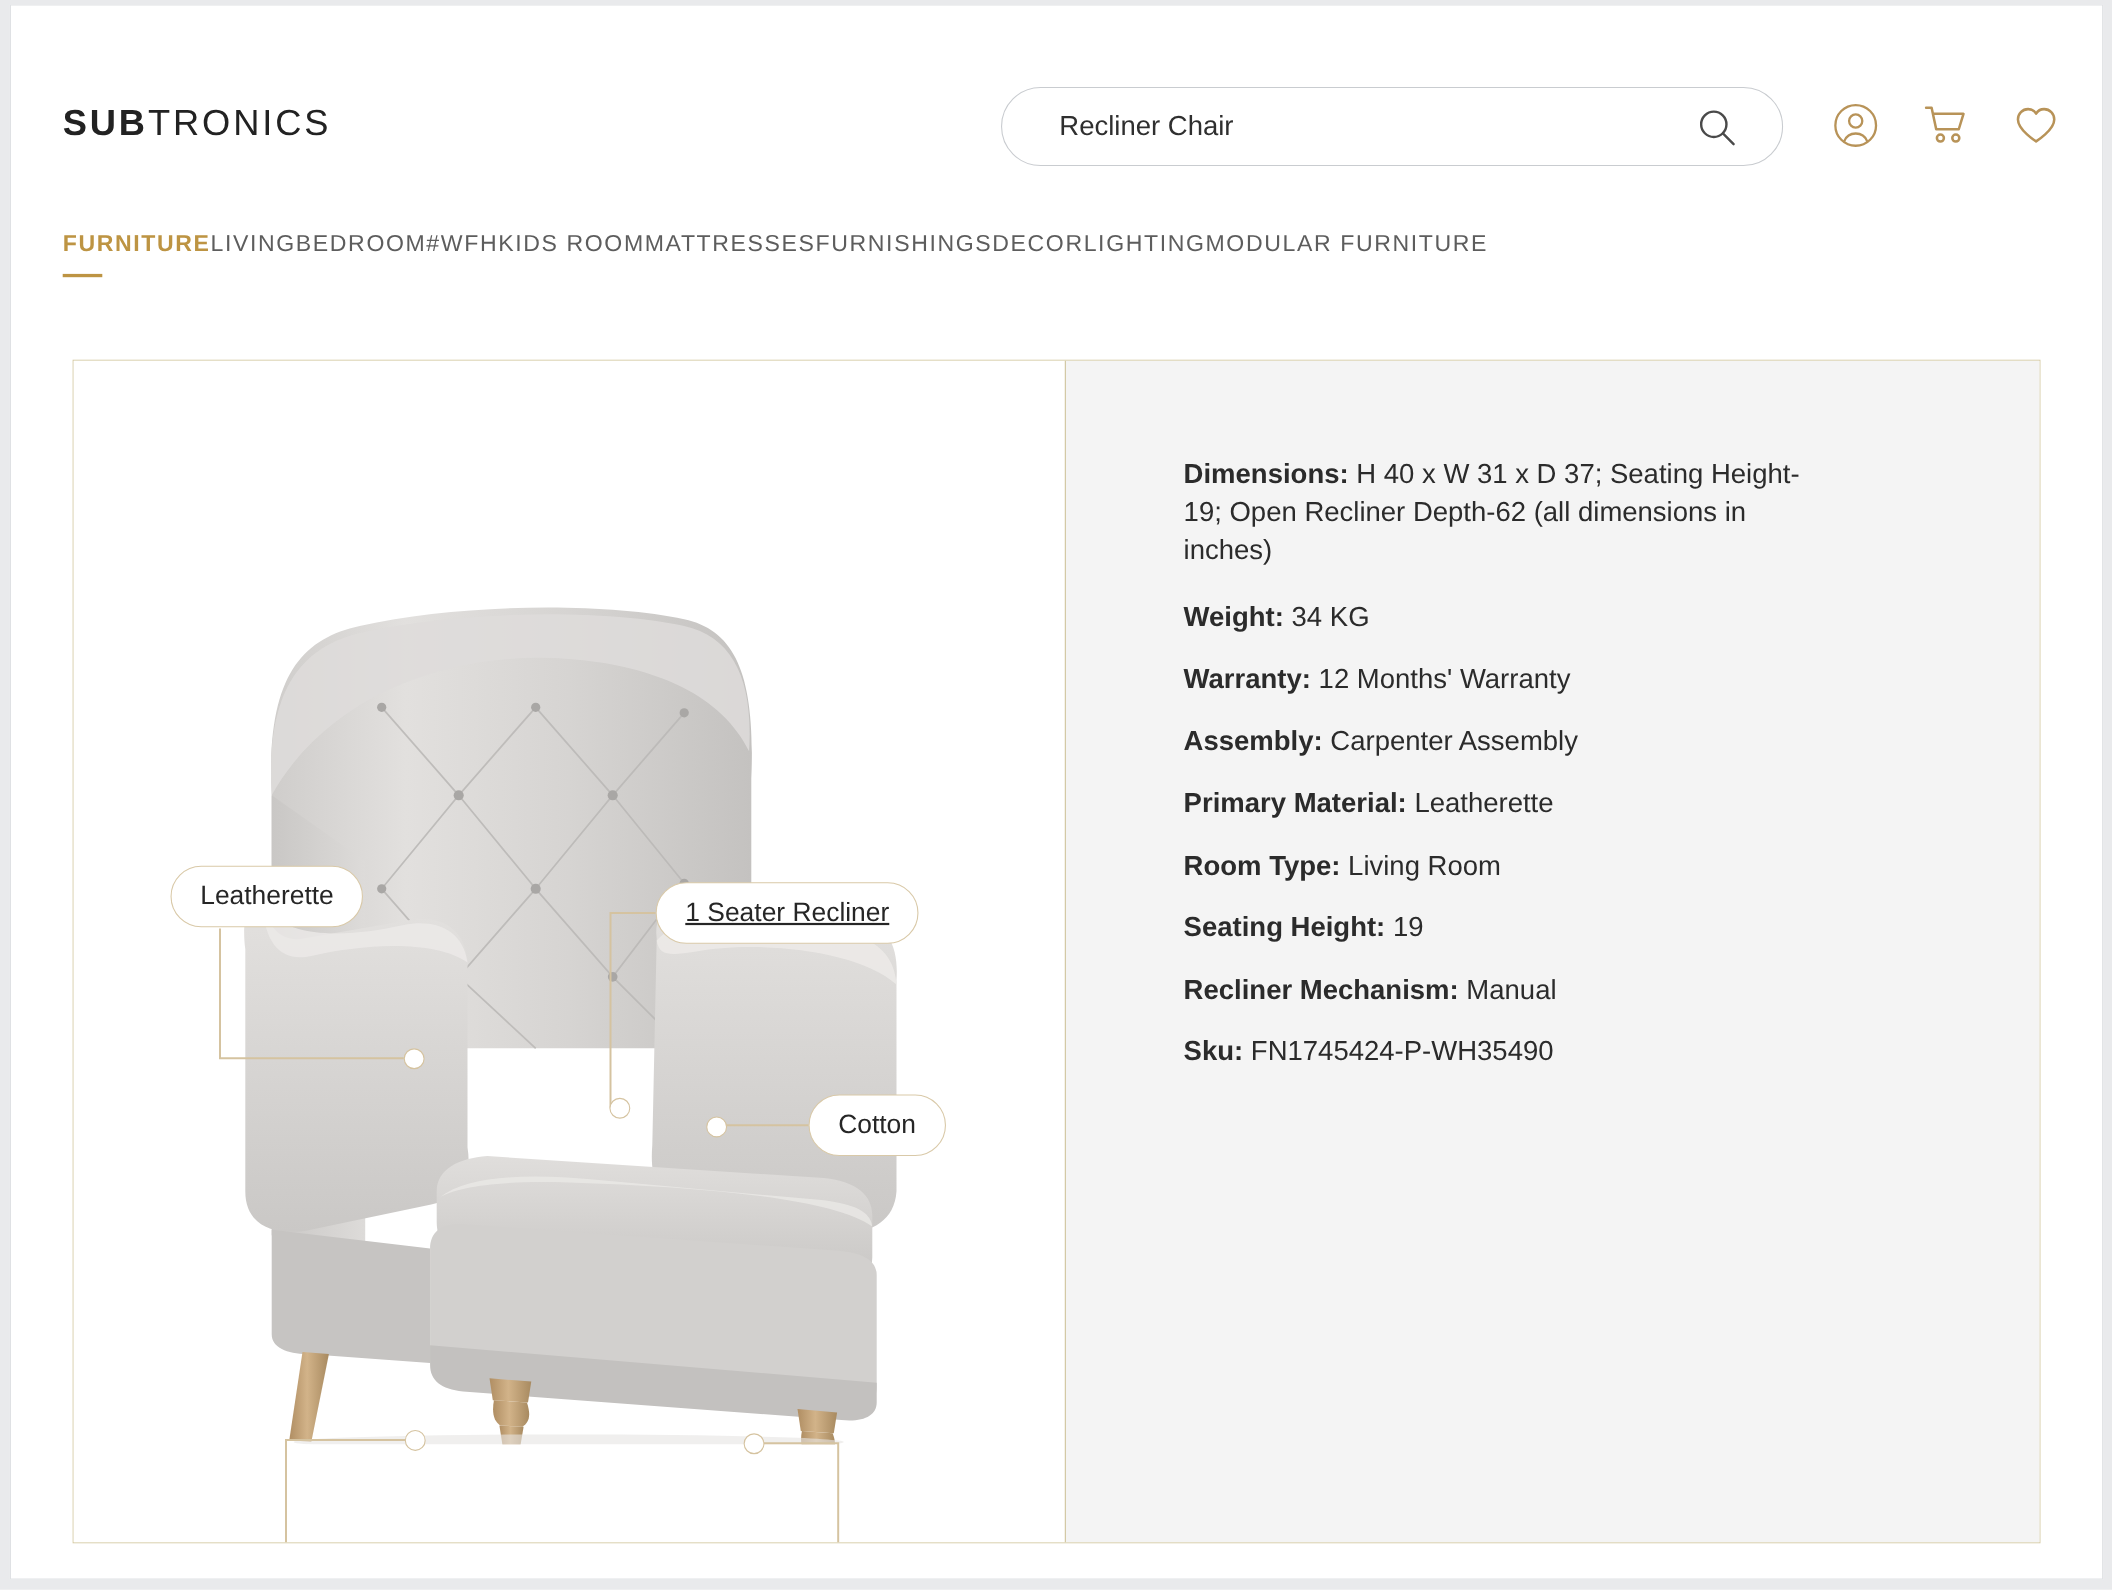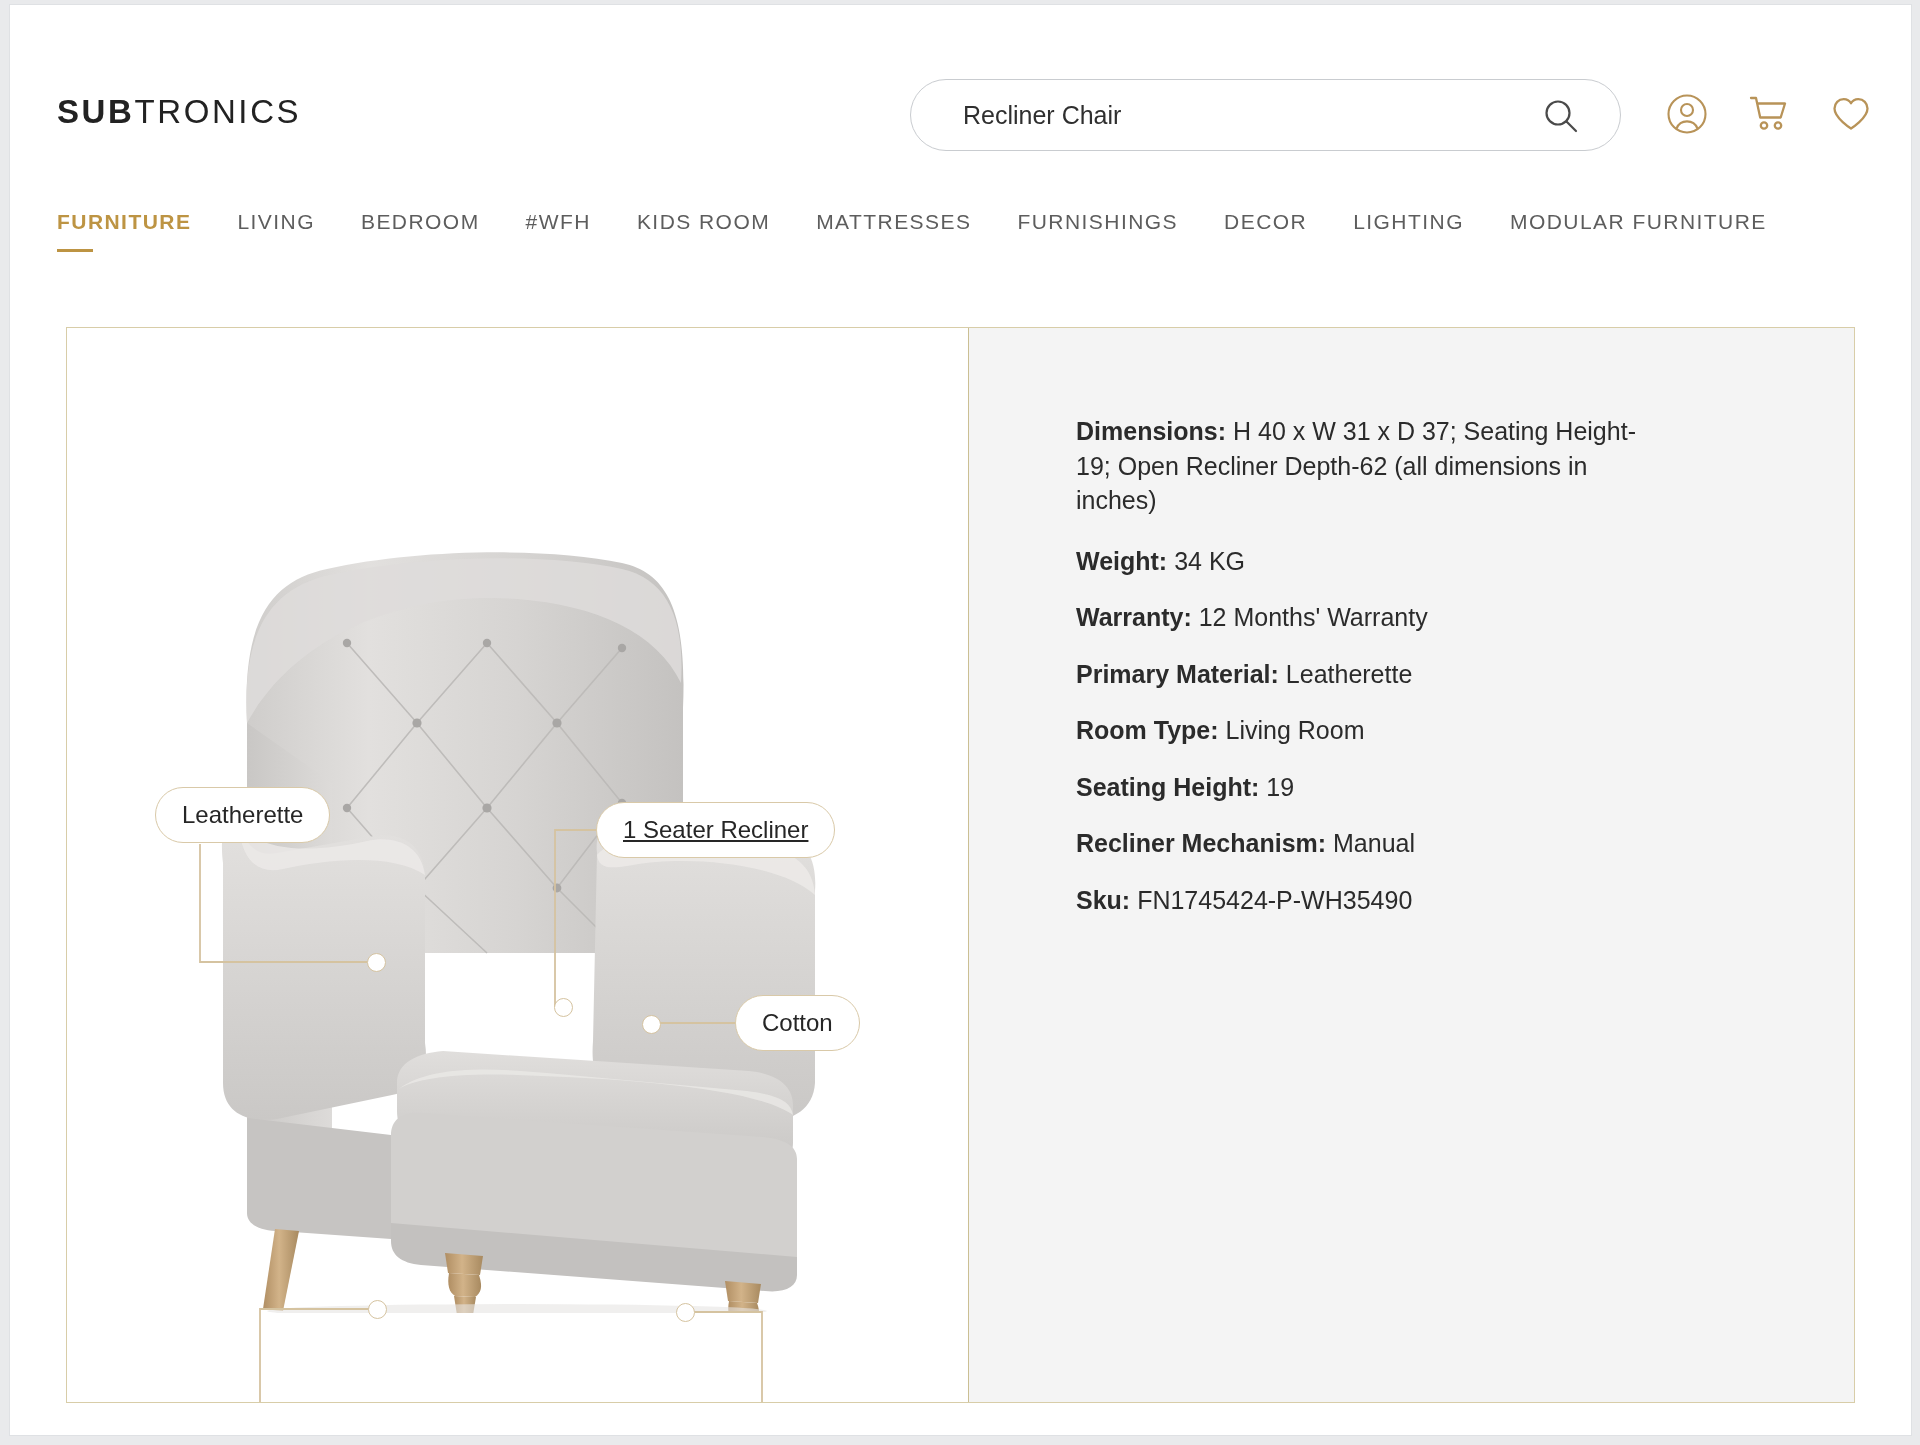--- a/index.html
+++ b/index.html
@@ -93,21 +93,20 @@
     top: 205px;
     width: 1901px;
     height: 74px;
   }
   .nav-list {
     position: absolute;
     left: 47px;
     top: 0;
     display: flex;
     align-items: flex-start;
-    gap: 46px;
     list-style: none;
   }
   .nav-item {
     font-size: 21px;
     letter-spacing: 1.45px;
     color: #5d5d5d;
     white-space: nowrap;
     cursor: pointer;
     padding-bottom: 10px;
     position: relative;
@@ -413,20 +412,24 @@
         </p>
         <p class="spec-row">
           <span class="spec-label">Weight:</span>
           <span class="spec-value">34 KG</span>
         </p>
         <p class="spec-row">
           <span class="spec-label">Warranty:</span>
           <span class="spec-value">12 Months' Warranty</span>
         </p>
         <p class="spec-row">
+          <span class="spec-label">Assembly:</span>
+          <span class="spec-value">Carpenter Assembly</span>
+        </p>
+        <p class="spec-row">
           <span class="spec-label">Primary Material:</span>
           <span class="spec-value">Leatherette</span>
         </p>
         <p class="spec-row">
           <span class="spec-label">Room Type:</span>
           <span class="spec-value">Living Room</span>
         </p>
         <p class="spec-row">
           <span class="spec-label">Seating Height:</span>
           <span class="spec-value">19</span>

